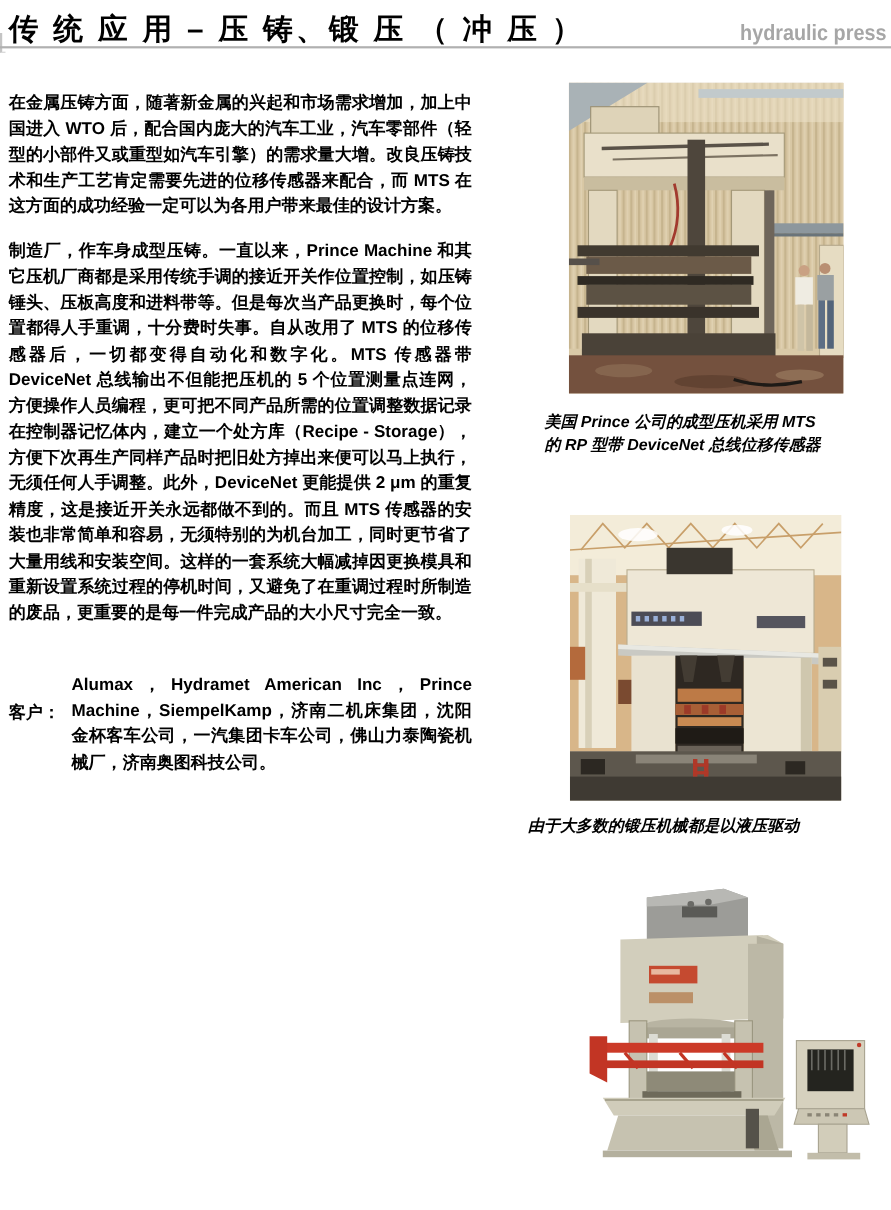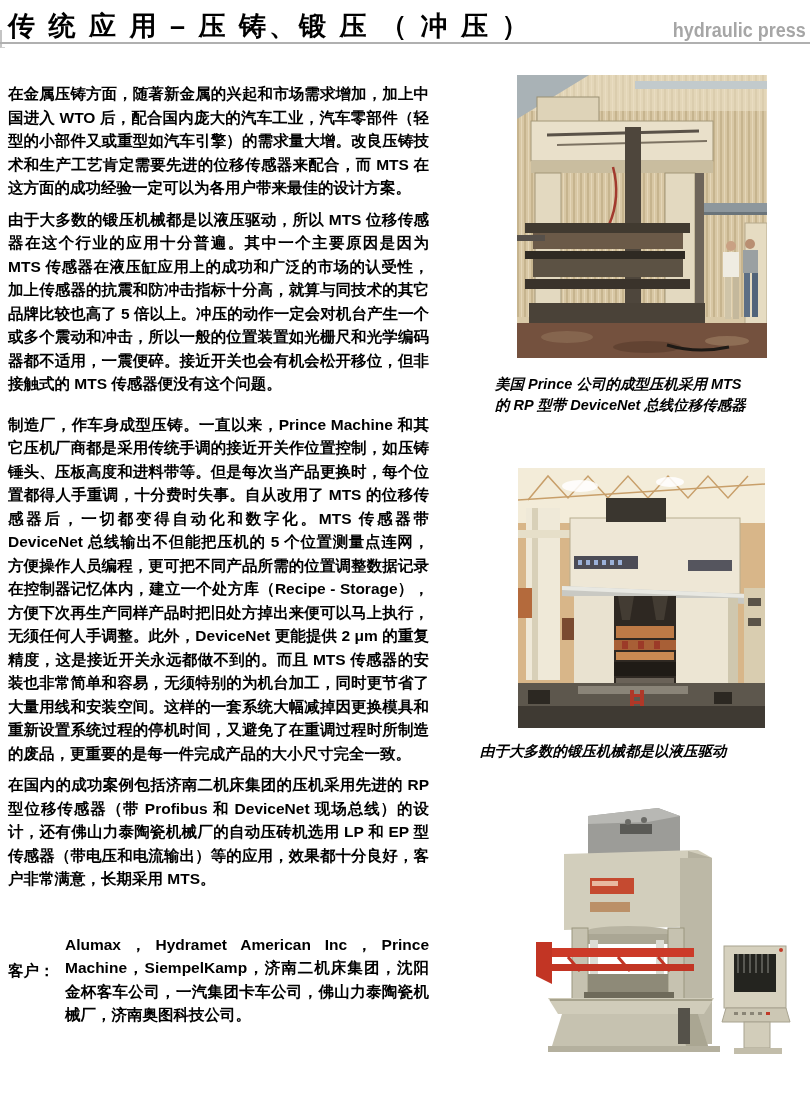--- a/index.html
+++ b/index.html
@@ -50,23 +50,21 @@
 </head>
 <body>
 
 <div class="margin-mark"></div>
 <div class="title">传 统 应 用 – 压 铸、锻 压 （ 冲 压 ）</div>
 <div class="brand">hydraulic press</div>
 <div class="rule"></div>
 
 <div class="text-col">
   <p class="p1">在金属压铸方面，随著新金属的兴起和市场需求增加，加上中国进入 WTO 后，配合国内庞大的汽车工业，汽车零部件（轻型的小部件又或重型如汽车引擎）的需求量大增。改良压铸技术和生产工艺肯定需要先进的位移传感器来配合，而 MTS 在这方面的成功经验一定可以为各用户带来最佳的设计方案。</p>
-  <p class="p2">由于大多数的锻压机械都是以液压驱动，所以 MTS 位移传感器在这个行业的应用十分普遍。其中一个主要原因是因为 MTS 传感器在液压缸应用上的成功和广泛的市场的认受性，加上传感器的抗震和防冲击指标十分高，就算与同技术的其它品牌比较也高了 5 倍以上。冲压的动作一定会对机台产生一个或多个震动和冲击，所以一般的位置装置如光栅尺和光学编码器都不适用，一震便碎。接近开关也会有机会松开移位，但非接触式的 MTS 传感器便没有这个问题。</p>
   <p class="p4">制造厂，作车身成型压铸。一直以来，Prince Machine 和其它压机厂商都是采用传统手调的接近开关作位置控制，如压铸锤头、压板高度和进料带等。但是每次当产品更换时，每个位置都得人手重调，十分费时失事。自从改用了 MTS 的位移传感器后，一切都变得自动化和数字化。MTS 传感器带 DeviceNet 总线输出不但能把压机的 5 个位置测量点连网，方便操作人员编程，更可把不同产品所需的位置调整数据记录在控制器记忆体内，建立一个处方库（Recipe - Storage），方便下次再生产同样产品时把旧处方掉出来便可以马上执行，无须任何人手调整。此外，DeviceNet 更能提供 2 μm 的重复精度，这是接近开关永远都做不到的。而且 MTS 传感器的安装也非常简单和容易，无须特别的为机台加工，同时更节省了大量用线和安装空间。这样的一套系统大幅减掉因更换模具和重新设置系统过程的停机时间，又避免了在重调过程时所制造的废品，更重要的是每一件完成产品的大小尺寸完全一致。</p>
-  <p class="p5">在国内的成功案例包括济南二机床集团的压机采用先进的 RP 型位移传感器（带 Profibus 和 DeviceNet 现场总线）的设计，还有佛山力泰陶瓷机械厂的自动压砖机选用 LP 和 EP 型传感器（带电压和电流输出）等的应用，效果都十分良好，客户非常满意，长期采用 MTS。</p>
   <div class="customers">
     <span class="cust-label">客户：</span>
     <p>Alumax，Hydramet American Inc，Prince Machine，SiempelKamp，济南二机床集团，沈阳金杯客车公司，一汽集团卡车公司，佛山力泰陶瓷机械厂，济南奥图科技公司。</p>
   </div>
 </div>
 
 <figure class="fig fig1">
   <svg viewBox="0 0 250 283" preserveAspectRatio="none">
     <defs>
       <pattern id="wall1" width="7" height="12" patternUnits="userSpaceOnUse">

